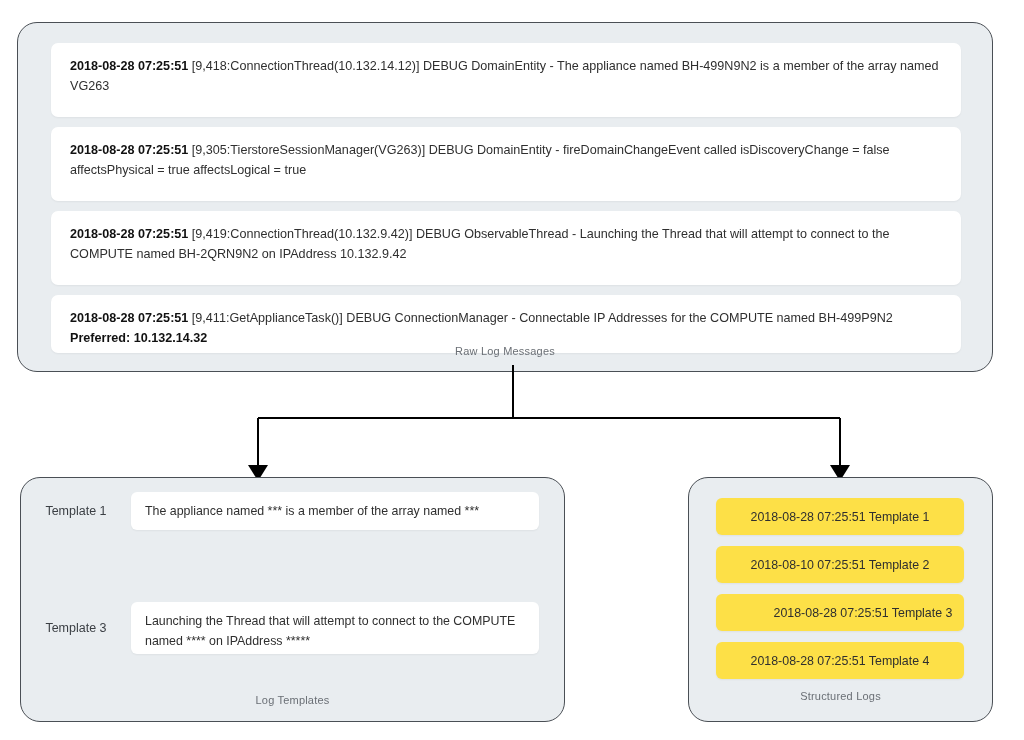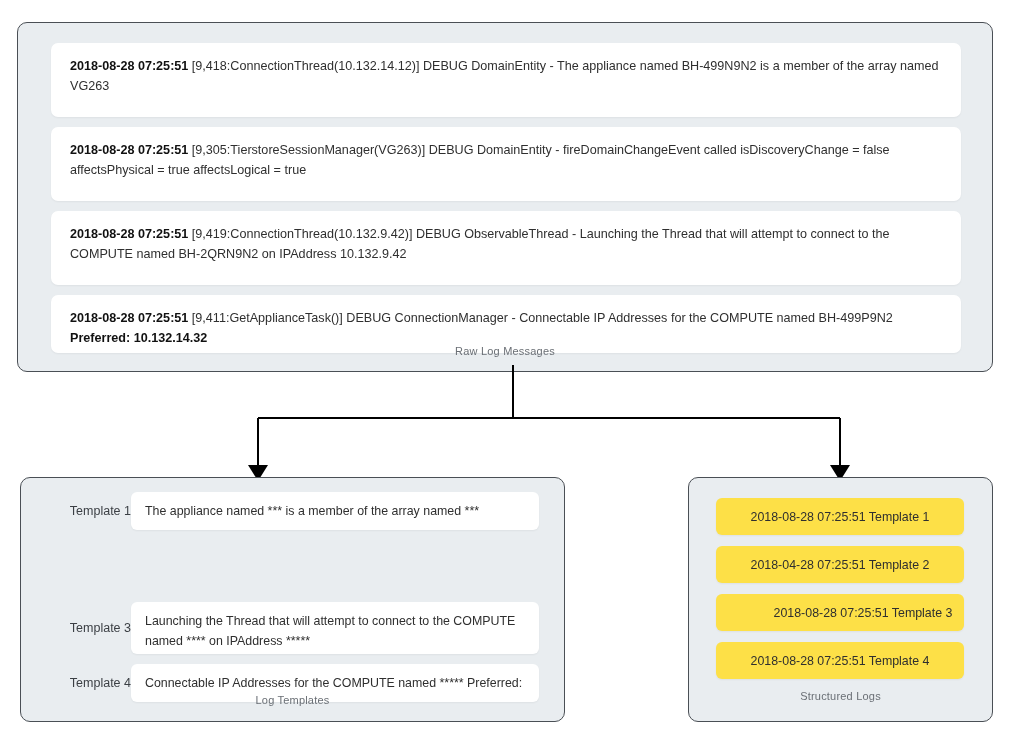--- a/index.html
+++ b/index.html
@@ -14,21 +14,21 @@
     color: #2b2b2b;
     overflow: hidden;
     position: relative;
   }
 
   
   .panel {
     position: absolute;
     background: #e9edf0;
     border: 1.5px solid #4a4f55;
-    border-radius: 10px;
+    border-radius: 20px;
     box-sizing: border-box;
   }
   .panel-caption {
     position: absolute;
     left: 0;
     right: 0;
     text-align: center;
     font-size: 11px;
     color: #6a6f75;
     letter-spacing: .2px;
@@ -77,21 +77,21 @@
   .tmpl-row {
     position: absolute;
     left: 0;
     width: 100%;
     display: flex;
     align-items: center;
   }
   .tmpl-label {
     width: 110px;
     flex: 0 0 110px;
-    text-align: right;
+    text-align: center;
     font-size: 12.5px;
     color: #3b3f44;
   }
   .tmpl-card {
     background: #ffffff;
     border-radius: 6px;
     box-sizing: border-box;
     padding: 10px 14px;
     font-size: 12.4px;
     line-height: 1.6;
@@ -172,29 +172,25 @@
     <div class="tmpl-label">Template 1</div>
     <div class="tmpl-card" style="height:38px;">The appliance named *** is a member of the array named ***</div>
   </div>
 
 
   <div class="tmpl-row" style="top:124px;">
     <div class="tmpl-label">Template 3</div>
     <div class="tmpl-card" style="height:52px;"> Launching the Thread that will attempt to connect to the COMPUTE named **** on IPAddress *****</div>
   </div>
 
-  <div class="tmpl-row" style="top:186px;">
-    <div class="tmpl-label">Template 4</div>
-    <div class="tmpl-card" style="height:38px;">Connectable IP Addresses for the COMPUTE named ***** Preferred:</div>
-  </div>
 
   <div class="panel-caption" id="templates-caption">Log Templates</div>
 </div>
 
 <div class="panel" id="structured-panel">
 
   <div class="slog-card" style="top:20px;">2018-08-28 07:25:51 Template 1</div>
-  <div class="slog-card" style="top:68px;">2018-04-28 07:25:51 Template 2</div>
+  <div class="slog-card" style="top:68px;">2018-08-10 07:25:51 Template 2</div>
   <div class="slog-card" style="top:116px;padding-left:46px;">2018-08-28 07:25:51 Template 3</div>
   <div class="slog-card" style="top:164px;">2018-08-28 07:25:51 Template 4</div>
 
   <div class="panel-caption" id="structured-caption">Structured Logs</div>
 </div>
 
 </body></html>

